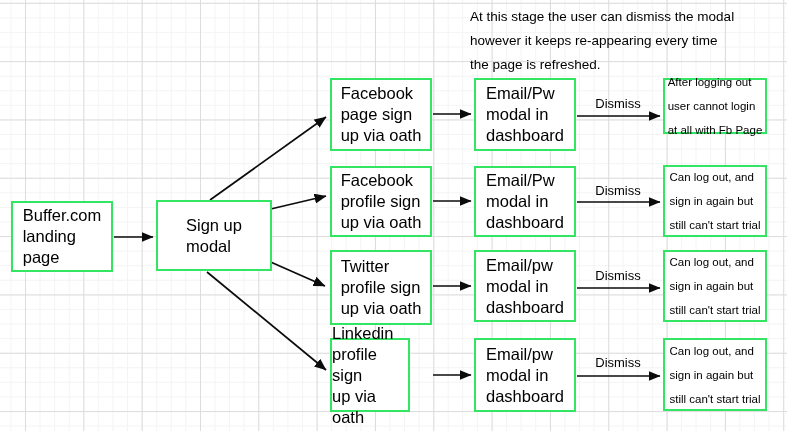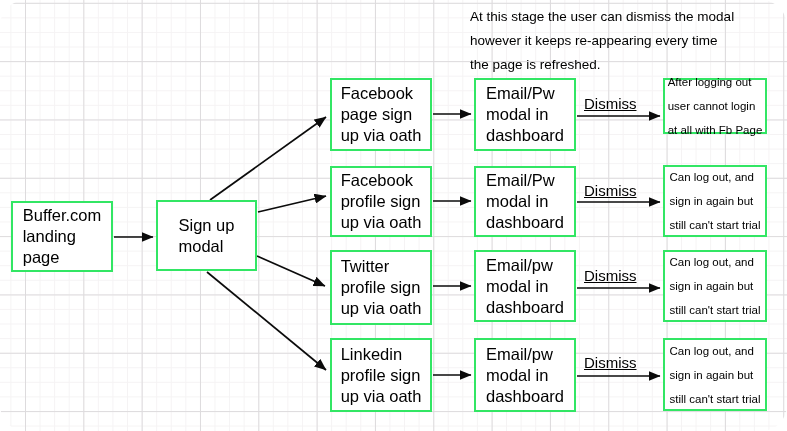--- a/index.html
+++ b/index.html
@@ -28,43 +28,42 @@
     background-size:
       58.333px 58.333px,
       58.333px 58.333px,
       14.583px 14.583px,
       14.583px 14.583px;
     background-position:
       25px 2.8px,
       25px 2.8px,
       10.4px 2.8px,
       10.4px 2.8px;
-    border-radius: 26px;
   }
   .node{
     position:absolute;
     display:flex;align-items:center;justify-content:center;
     text-align:left;
     white-space:pre-line;
     background:#fff;
     border:2px solid var(--box-border);
     font-size:16.5px;
     line-height:21px;
     z-index:2;
   }
   .node.small{
     font-size:11.5px;
     line-height:24px;
   }
   .edge-label{
     position:absolute;
-    font-size:15px;
+    font-size:13px;
     line-height:18px;
+    text-align:center;
     z-index:3;
-    text-decoration:underline;
   }
   .annotation{
     position:absolute;
     left:470px;top:5px;width:312px;
     font-size:13.5px;
     line-height:24px;
     white-space:pre-line;
     z-index:3;
   }
   svg.edges{
@@ -82,33 +81,33 @@
 <div class="canvas">
 
   <div class="annotation">At this stage the user can dismiss the modal
 however it keeps re-appearing every time
 the page is refreshed.</div>
 
   <div class="node" style="left:11px;top:201px;width:102px;height:71px;">Buffer.com
 landing
 page</div>
 
-  <div class="node" style="left:156px;top:200px;width:101px;height:71px;">Sign up
+  <div class="node" style="left:156px;top:200px;width:116px;height:71px;">Sign up
 modal</div>
 
   <div class="node" style="left:330px;top:78px;width:102px;height:73px;">Facebook
 page sign
 up via oath</div>
   <div class="node" style="left:330px;top:166px;width:102px;height:71px;">Facebook
 profile sign
 up via oath</div>
   <div class="node" style="left:330px;top:250px;width:102px;height:75px;">Twitter
 profile sign
 up via oath</div>
-  <div class="node" style="left:330px;top:338px;width:102px;height:74px;">Linkedin
+  <div class="node" style="left:330px;top:338px;width:80px;height:74px;">Linkedin
 profile sign
 up via oath</div>
 
   <div class="node" style="left:474px;top:78px;width:102px;height:73px;">Email/Pw
 modal in
 dashboard</div>
   <div class="node" style="left:474px;top:166px;width:102px;height:71px;">Email/Pw
 modal in
 dashboard</div>
   <div class="node" style="left:474px;top:250px;width:102px;height:72px;">Email/pw

